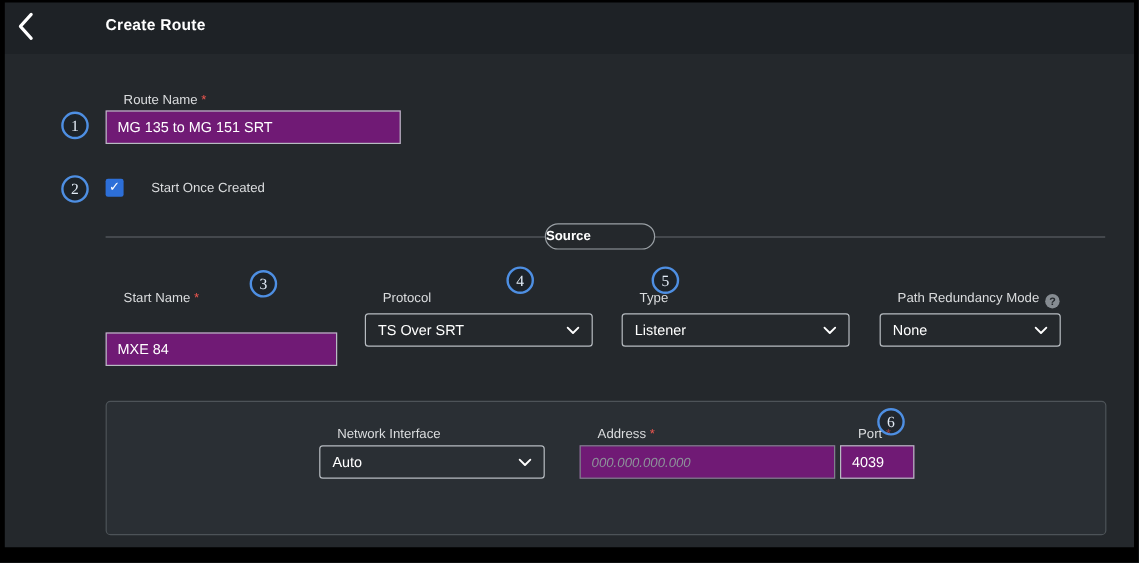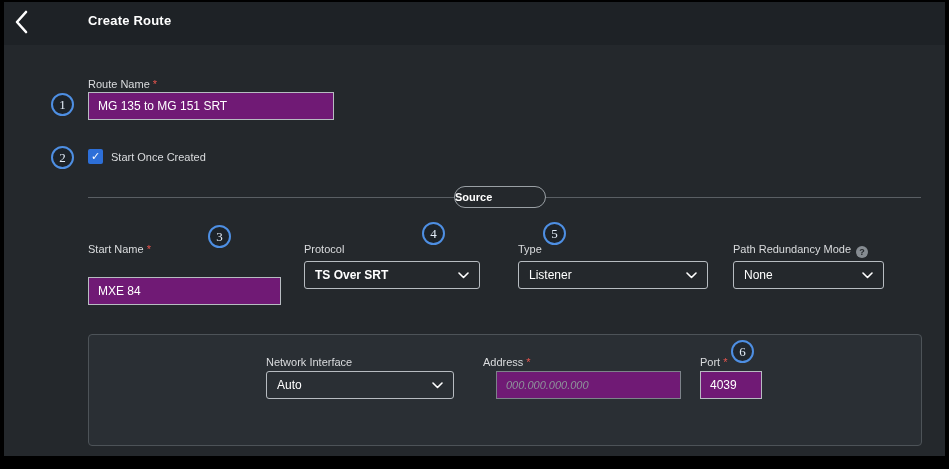--- a/index.html
+++ b/index.html
@@ -10,21 +10,21 @@
   }
   .frame{
     position:absolute;inset:0;pointer-events:none;z-index:60;
     border-left:4px solid #000;border-right:4px solid #000;
     border-top:2px solid #000;border-bottom:13px solid #000;
   }
   .header-band{position:absolute;left:0;top:0;width:949px;height:45px;background:#1e2226;}
   .back-btn{position:absolute;left:6px;top:6px;width:30px;height:32px;display:flex;align-items:center;justify-content:center;cursor:pointer;}
   .page-title{position:absolute;left:88px;top:13px;font-size:13px;font-weight:bold;color:#ffffff;letter-spacing:.2px;}
 
-  .flabel{position:absolute;font-size:11px;color:#dadcde;white-space:nowrap;}
+  .flabel{position:absolute;font-size:11px;color:#dadcde;white-space:nowrap;margin-left:15px;}
   .req{color:#e8554e;margin-left:3px;}
   .help{display:inline-flex;width:12px;height:12px;border-radius:50%;background:#868c92;color:#24282c;
         font-size:9px;font-weight:bold;align-items:center;justify-content:center;margin-left:5px;vertical-align:-2px;}
 
   .tinput{
     position:absolute;height:28px;box-sizing:border-box;background:#701a75;
     border:1px solid #b7bcc1;border-radius:0;color:#ffffff;font-size:12px;
     padding:0 9px;outline:none;font-family:"Liberation Sans", sans-serif;
   }
   .tinput.dim{border-color:#7d838a;}
@@ -99,21 +99,21 @@
 </div>
 <div class="flabel" style="left:518px;top:243px;">
   <span>Type</span>
 </div>
 <div class="flabel" style="left:733px;top:243px;">
   <span>Path Redundancy Mode</span><span class="help">?</span>
 </div>
 
 <input class="tinput" style="left: 88px; top: 261px; width: 193px; margin-top: 16px;" value="MXE 84">
 
-<div class="select" style="left:304px;top:261px;width:176px;font-weight:bold;">
+<div class="select" style="left:304px;top:261px;width:190px;">
   <span class="sel-val">TS Over SRT</span>
   <svg class="chev" width="11" height="7" viewBox="0 0 11 7">
     <polyline points="1,1 5.5,5.5 10,1" fill="none" stroke="#ffffff" stroke-width="1.6" stroke-linecap="round" stroke-linejoin="round"></polyline>
   </svg>
 </div>
 
 <div class="select" style="left:518px;top:261px;width:190px;">
   <span class="sel-val">Listener</span>
   <svg class="chev" width="11" height="7" viewBox="0 0 11 7">
     <polyline points="1,1 5.5,5.5 10,1" fill="none" stroke="#ffffff" stroke-width="1.6" stroke-linecap="round" stroke-linejoin="round"></polyline>
@@ -139,21 +139,21 @@
   <span>Port</span><span class="req">*</span>
 </div>
 
 <div class="select" style="left:266px;top:371px;width:188px;">
   <span class="sel-val">Auto</span>
   <svg class="chev" width="11" height="7" viewBox="0 0 11 7">
     <polyline points="1,1 5.5,5.5 10,1" fill="none" stroke="#ffffff" stroke-width="1.6" stroke-linecap="round" stroke-linejoin="round"></polyline>
   </svg>
 </div>
 
-<input class="tinput dim addr" style="left: 496px; top: 371px; width: 185px;" placeholder="000.000.000.000">
+<input class="tinput dim addr" style="left: 483px; top: 371px; width: 213px;" placeholder="000.000.000.000">
 
 <input class="tinput" style="left: 700px; top: 371px; width: 62px;" value="4039">
 
 <div class="ann" style="left:51px;top:93px;">1</div>
 <div class="ann" style="left:51px;top:146px;">2</div>
 <div class="ann" style="left:208px;top:225px;">3</div>
 <div class="ann" style="left:422px;top:222px;">4</div>
 <div class="ann" style="left:543px;top:222px;">5</div>
 <div class="ann" style="left:731px;top:340px;">6</div>
 

